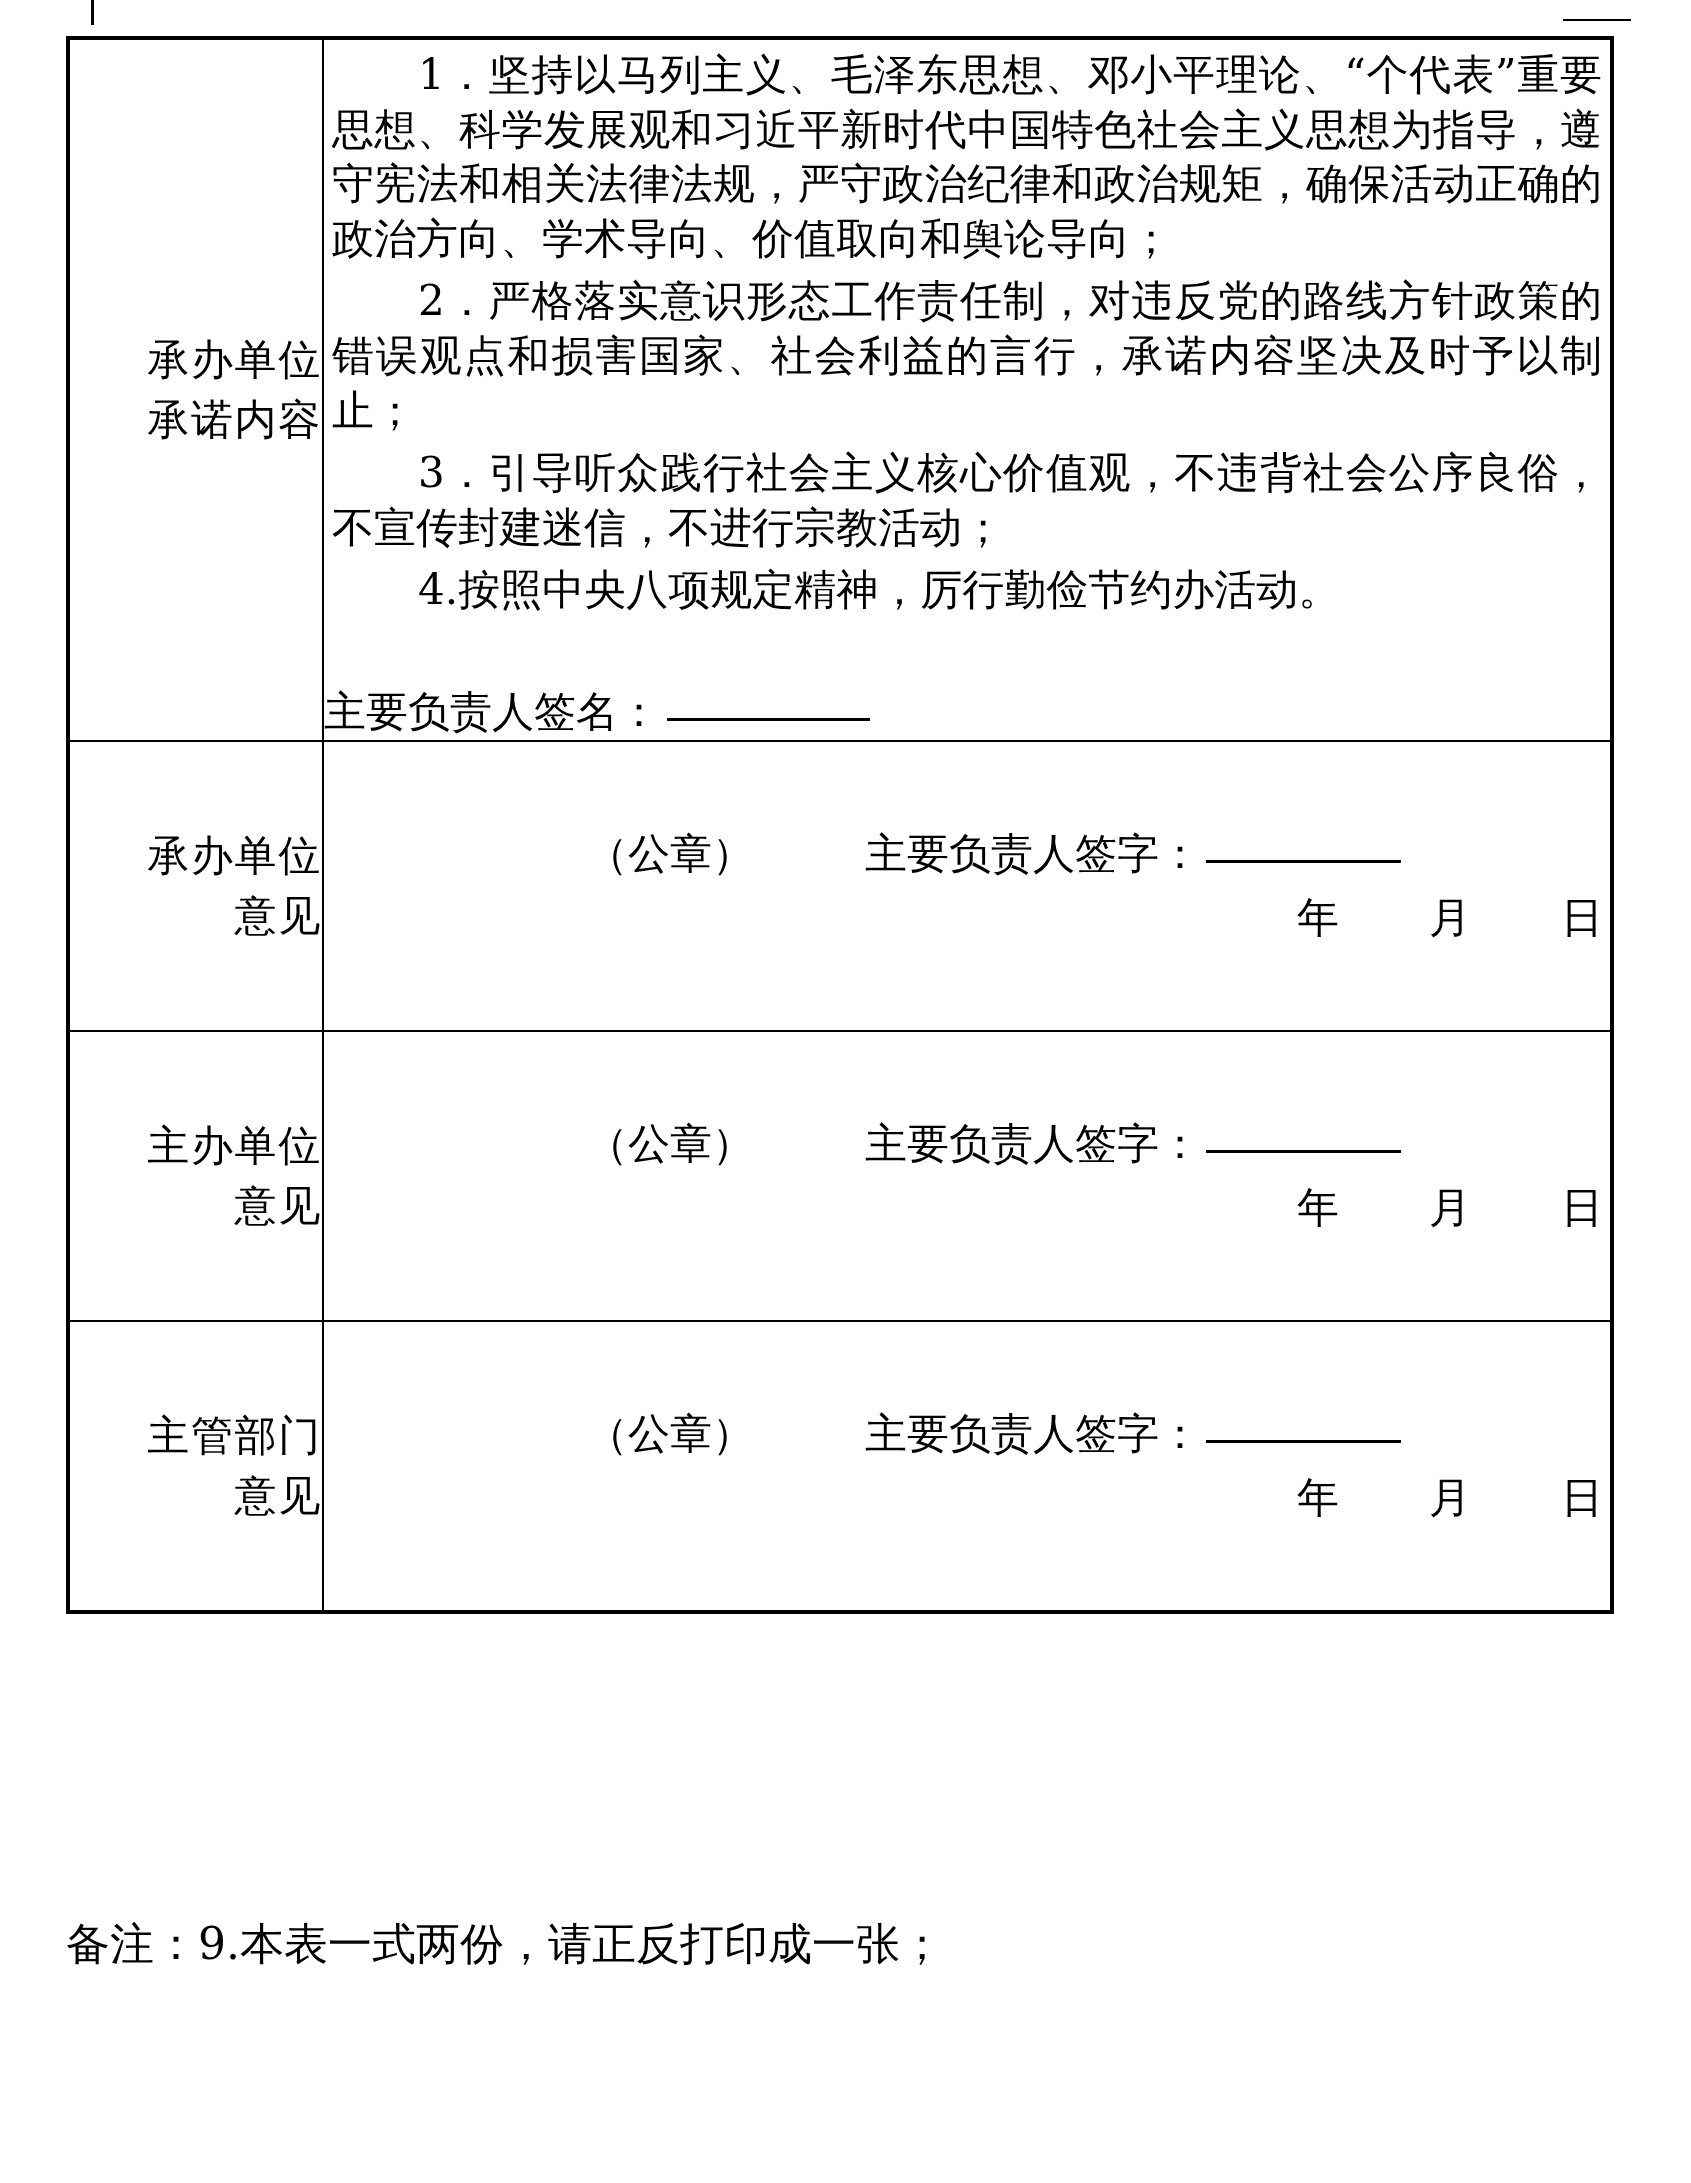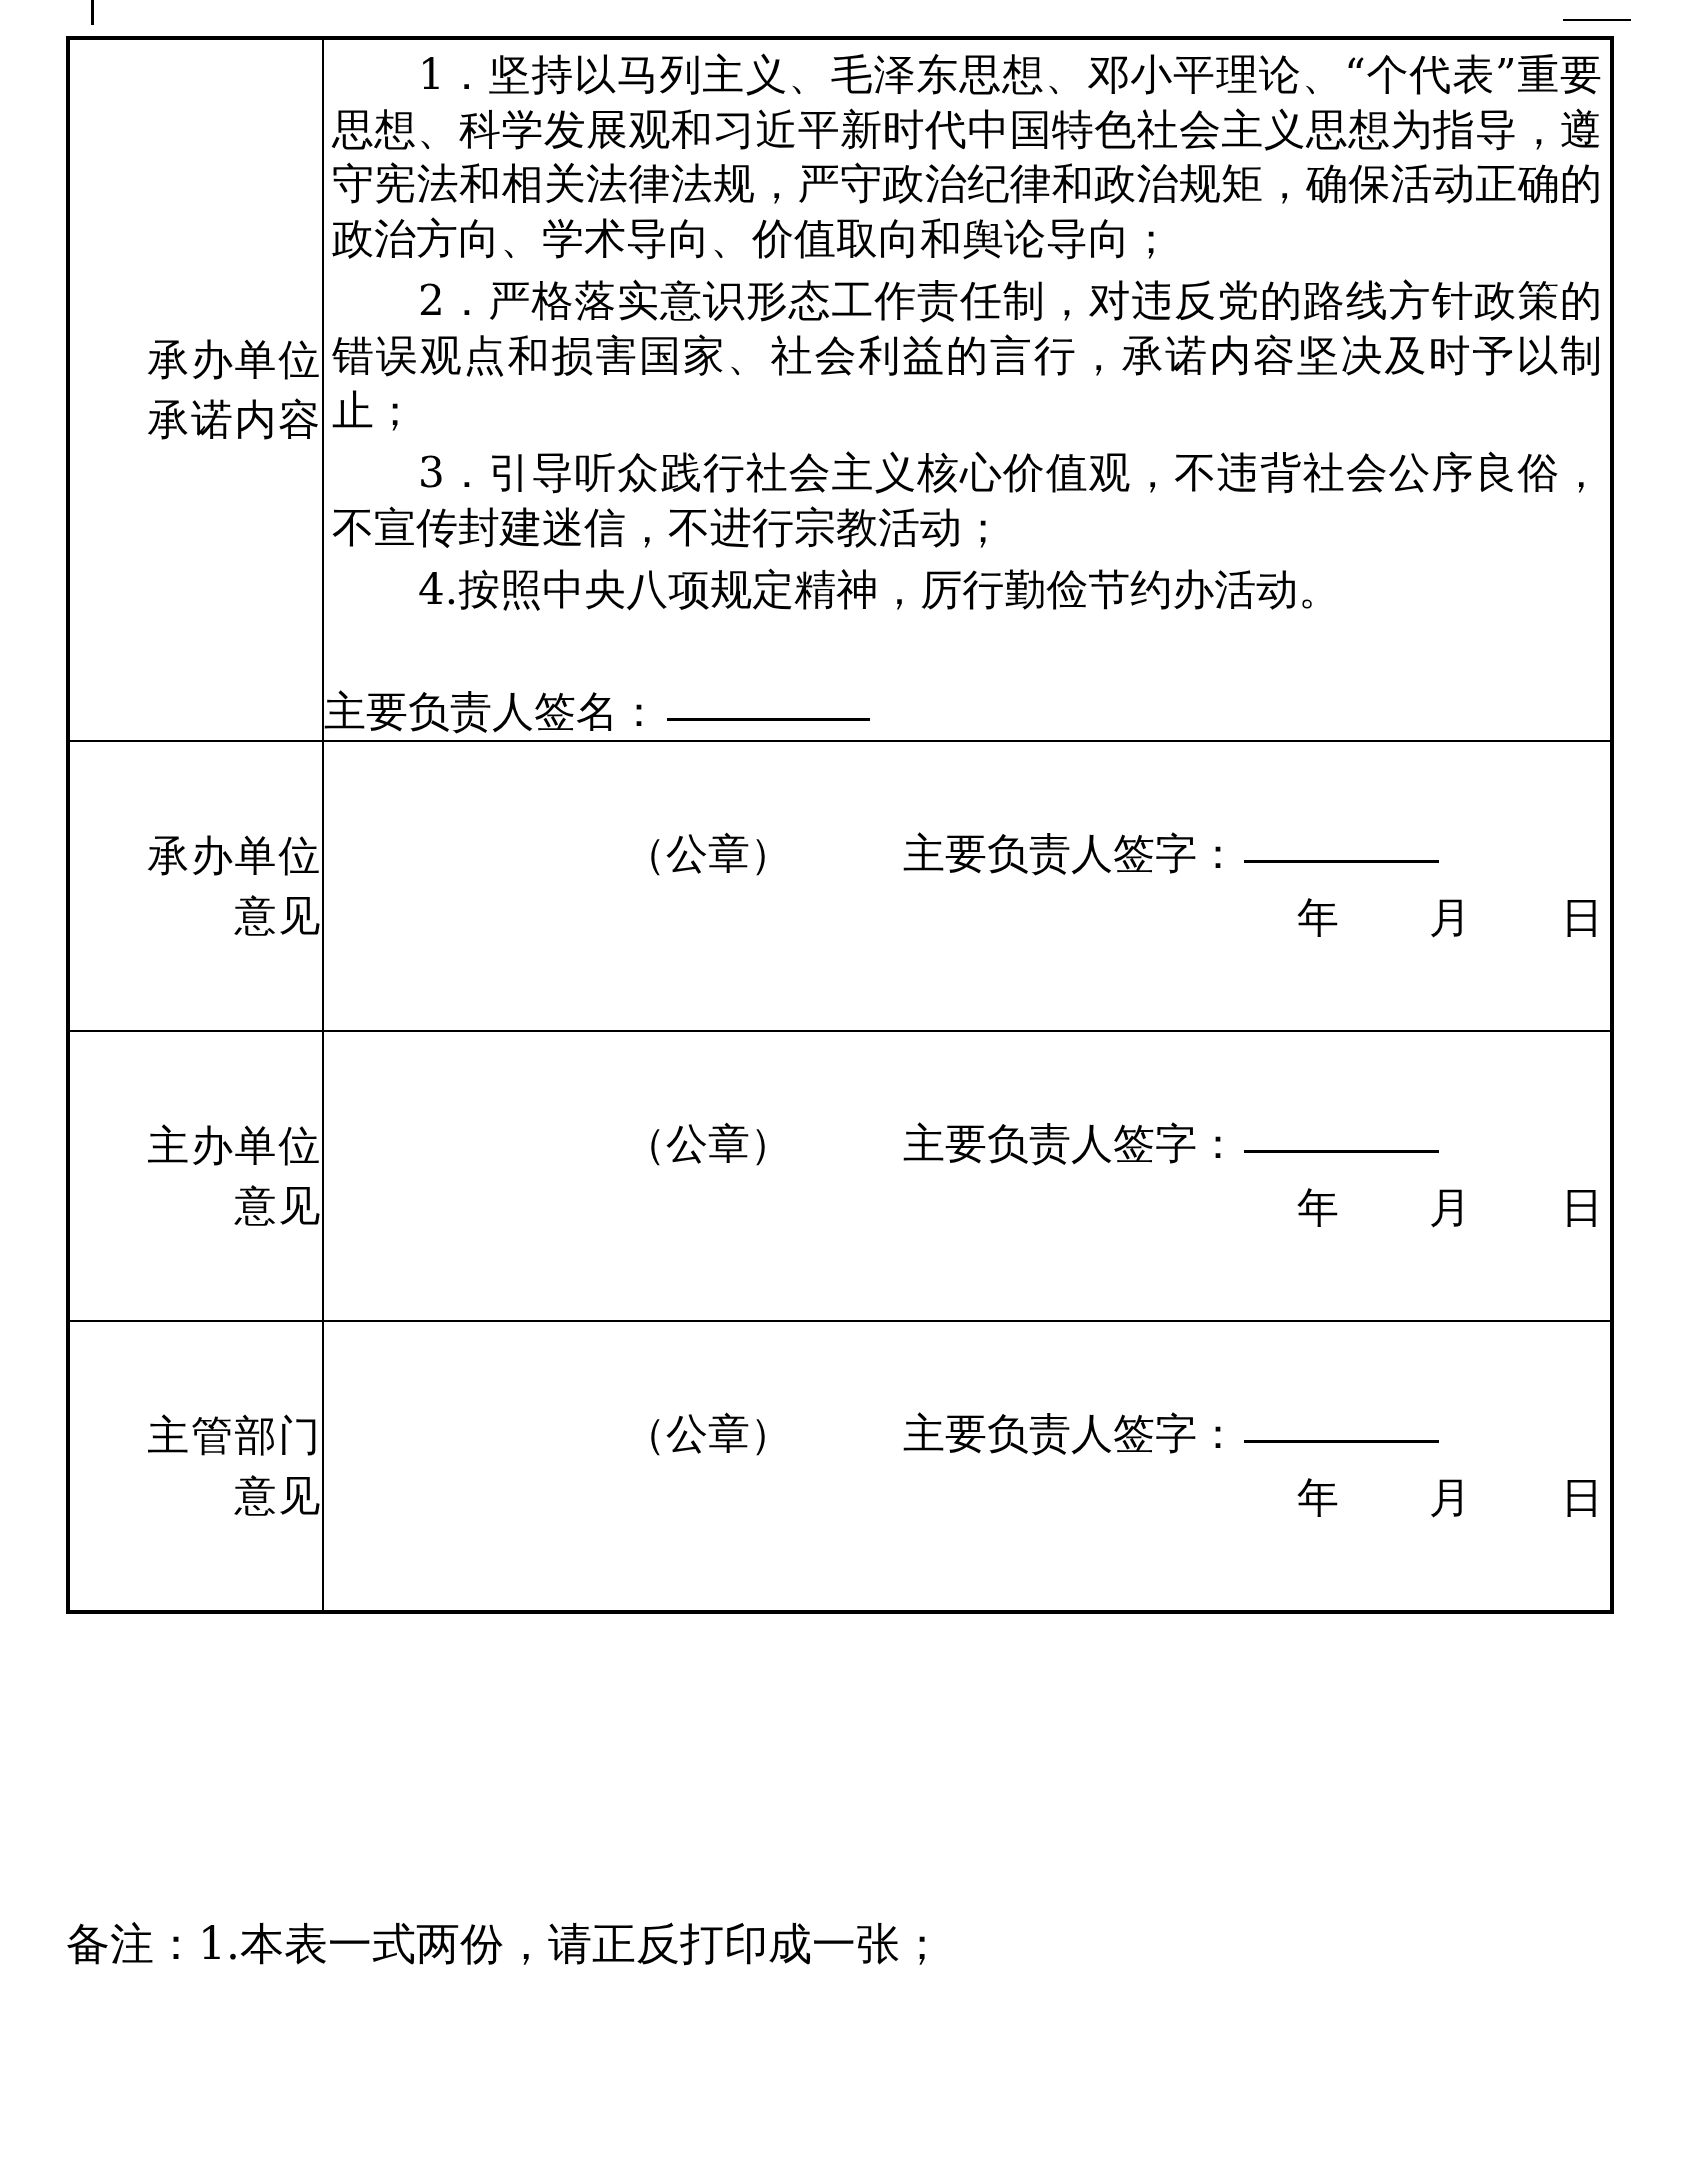--- a/index.html
+++ b/index.html
@@ -116,21 +116,20 @@
     font-size: 42px;
     white-space: nowrap;
   }
   .opinion-row1 {
     display: flex;
     align-items: baseline;
     padding-left: 262px;
   }
   .seal-text {
     width: 279px;
-    margin-left: 38px;
   }
   .sig-text {
     white-space: nowrap;
   }
   .sig-line {
     display: inline-block;
     width: 195px;
     border-bottom: 3.4px solid #000;
     vertical-align: 5px;
     margin-left: 5px;
@@ -239,17 +238,17 @@
               <div class="opinion-row2">年　月　日</div>
             </div>
           </td>
         </tr>
 
       </tbody>
     </table>
   </div>
 
   <div class="notes">
-    <p>备注：1.本表一式两份，请正反打印成一张；</p>
+    <p>备注：9.本表一式两份，请正反打印成一张；</p>
   </div>
 
 </div>
 
 
 </body></html>

